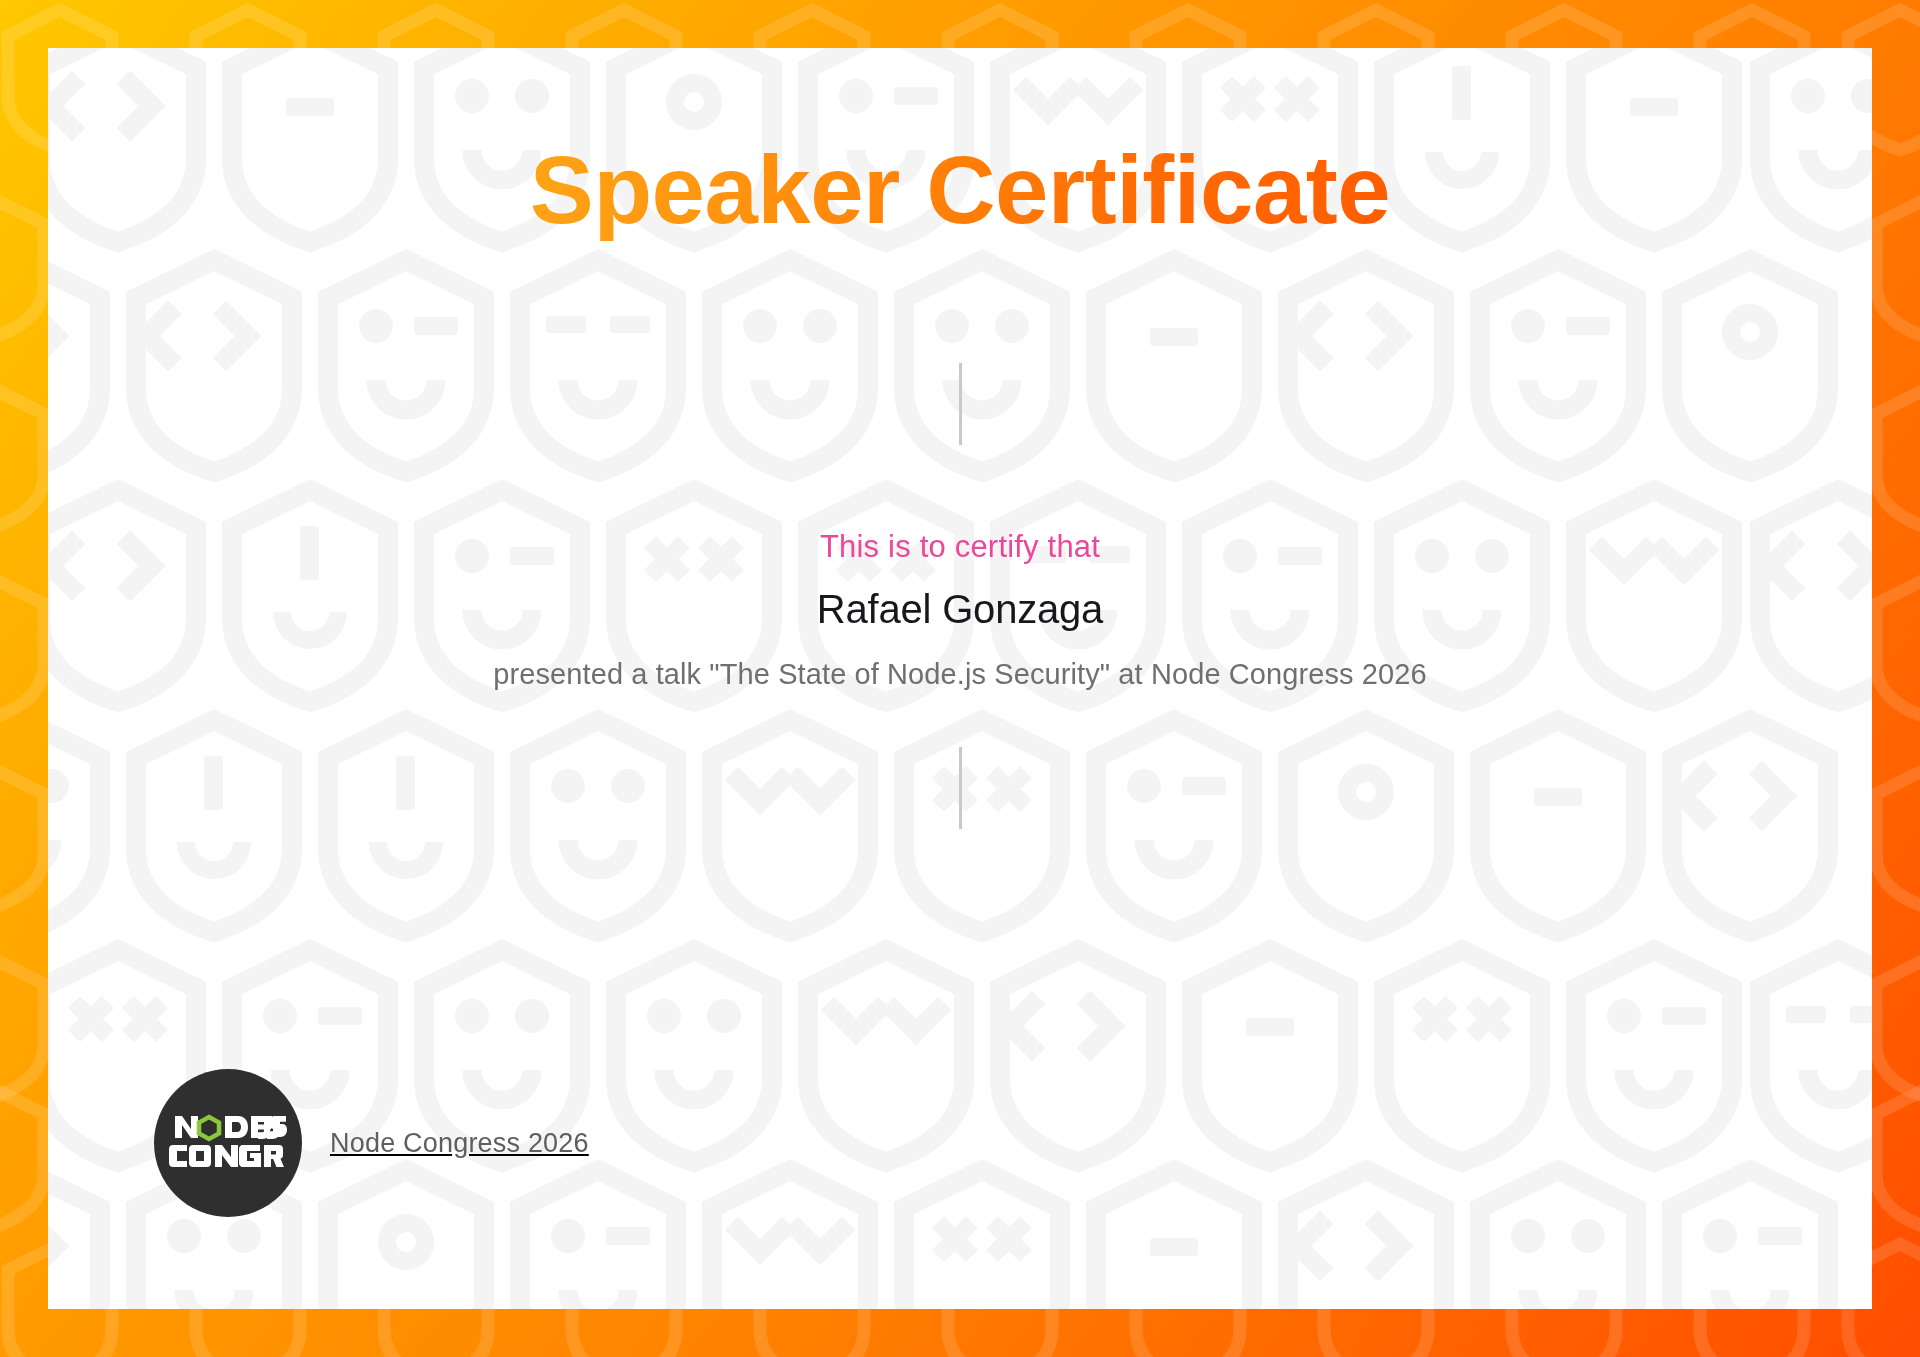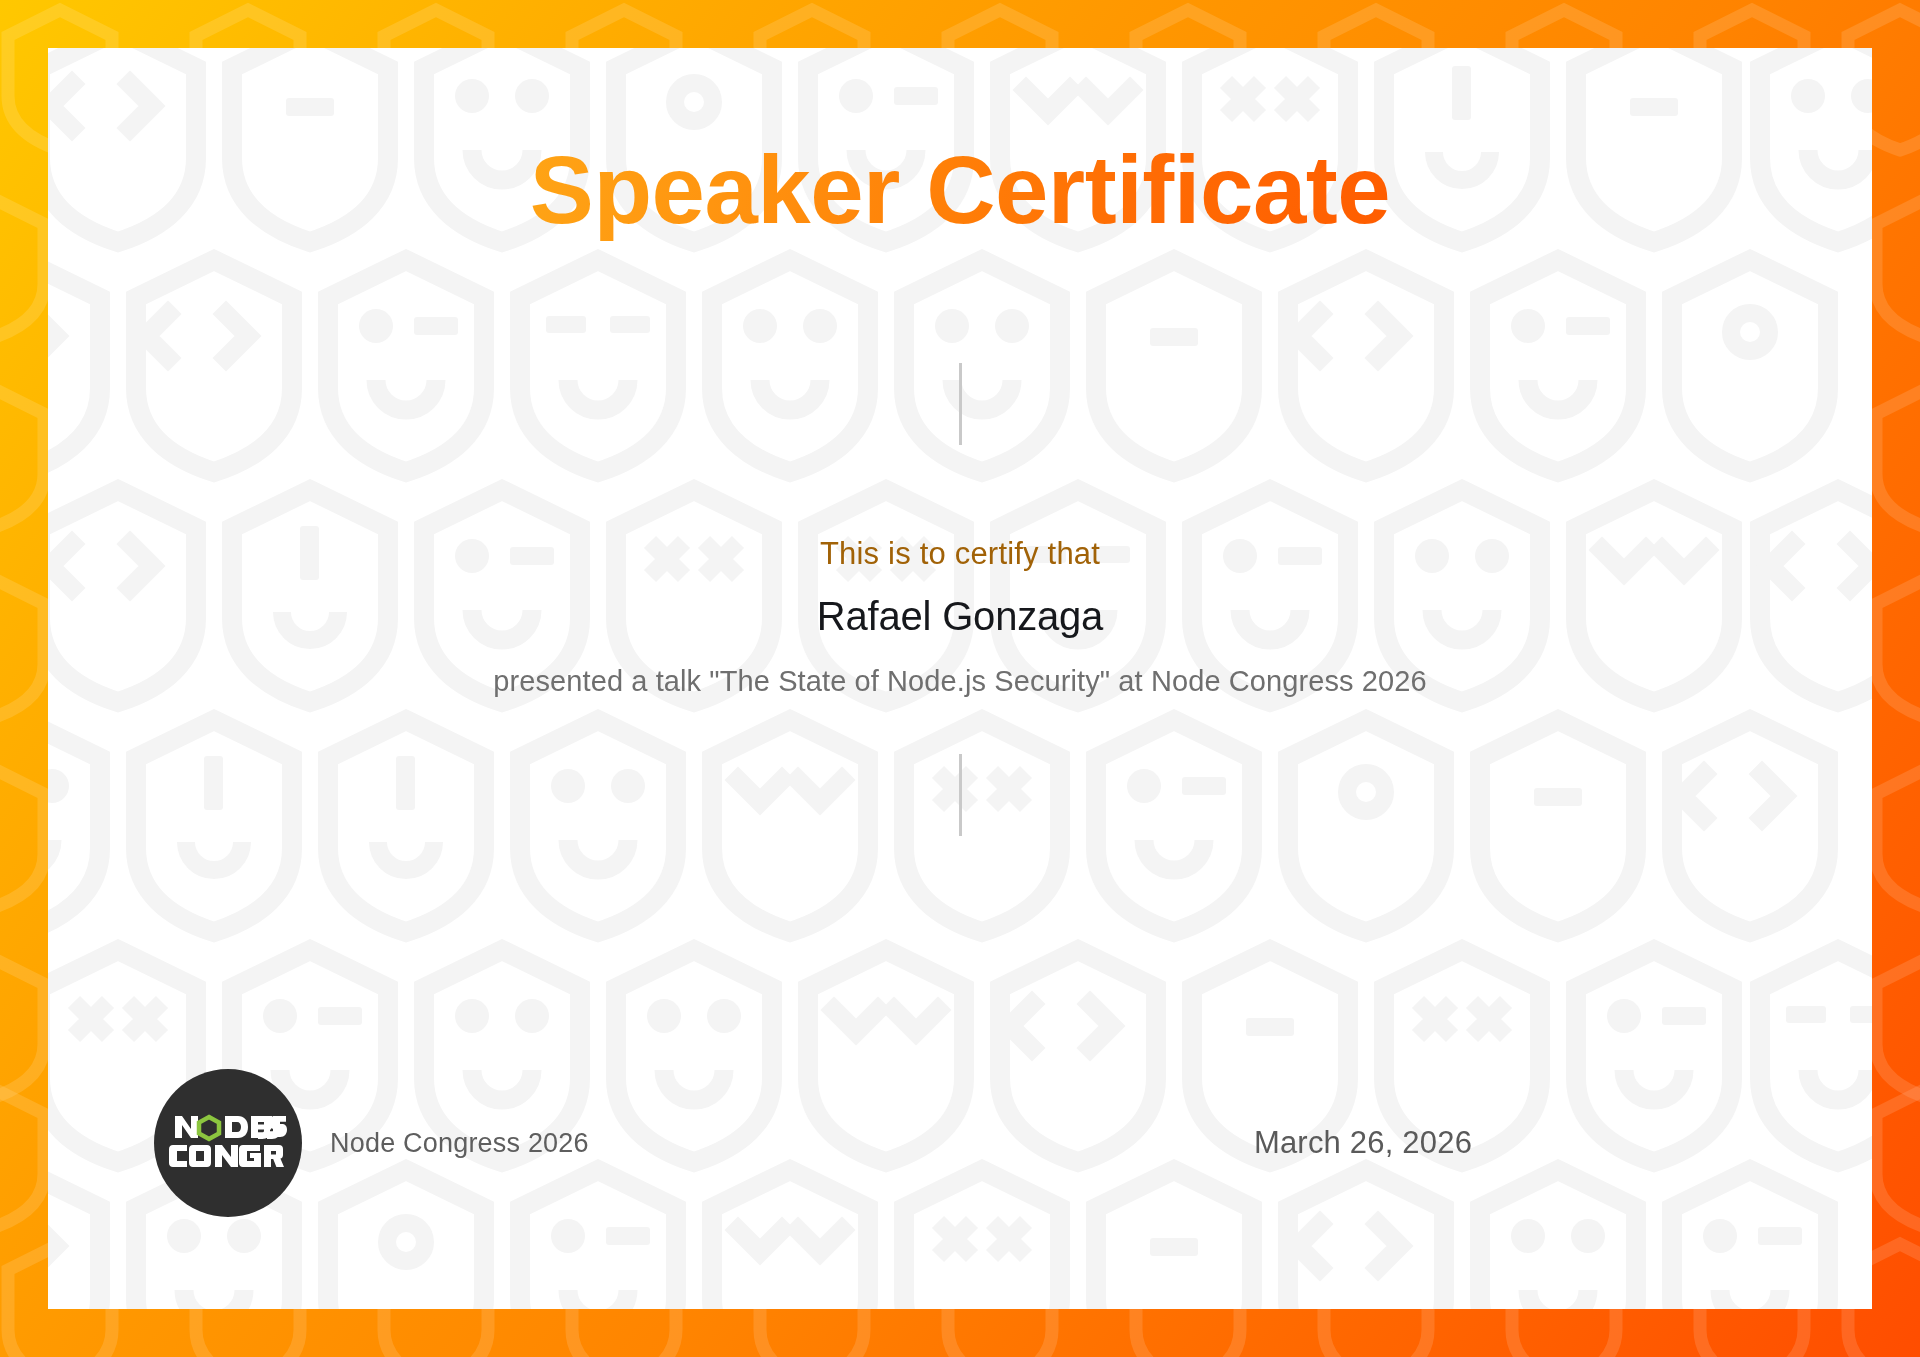--- a/index.html
+++ b/index.html
@@ -79,24 +79,23 @@
   .divider-bottom { margin-top: 56px; }
 
   
   .body-block {
     margin-top: 84px;
     text-align: center;
     width: 100%;
   }
   .certify-line {
     font-size: 31px;
-    color: #a16207;
+    color: #ec4899;
     font-weight: 400;
     letter-spacing: 0.2px;
-    margin-top: 7px;
   }
   .recipient {
     margin-top: 22px;
     font-size: 40px;
     font-weight: 400;
     color: #16181c;
     letter-spacing: -0.2px;
   }
   .talk-line {
     margin-top: 26px;
@@ -112,20 +111,21 @@
     position: absolute;
     left: 0;
     right: 0;
     bottom: 96px;
     height: 140px;
     display: flex;
     align-items: center;
     justify-content: space-between;
     padding: 0 106px;
     box-sizing: border-box;
+    text-decoration: underline;
   }
   .footer-col {
     display: flex;
     align-items: center;
   }
   .footer-left  { flex: 1 1 0; justify-content: flex-start; }
   .footer-mid   { flex: 1 1 0; justify-content: center; }
   .footer-right { flex: 1 1 0; justify-content: flex-end; }
 
   
@@ -570,20 +570,17 @@
               <path d="M24,33 h14 c2.4,0 4,1.6 4,4 v14 c0,2.4 -1.6,4 -4,4 h-14 c-2.4,0 -4,-1.6 -4,-4 v-14 c0,-2.4 1.6,-4 4,-4 z m3,6 v10 h8 v-10 z"></path>
               <path d="M46,33 h7 l9,12 v-12 h7 v22 h-7 l-9,-12 v12 h-7 z"></path>
               <path d="M75,33 h17 v6 h-13 v10 h7 v-3 h-4 v-5 h11 v14 h-18 c-2.4,0 -4,-1.6 -4,-4 v-14 c0,-2.4 1.6,-4 4,-4 z" transform="translate(-1,0)"></path>
               <path d="M96,33 h15 c2.6,0 4,1.6 4,4 v6 c0,2 -1,3.2 -2.6,3.6 l3.6,8.4 h-7.6 l-3.2,-8 h-2.2 v8 h-7 z m7,6 v3.6 h5 v-3.6 z" transform="translate(-1,0)"></path>
             </g>
           </svg>
         </div>
         <div class="nc-caption">Node Congress 2026</div>
       </div>
 
-      <div class="footer-col footer-mid">
-        <div class="date-text">March 26, 2026</div>
-      </div>
 
 
     </div>
   </div>
 </div>
 
 </body></html>

